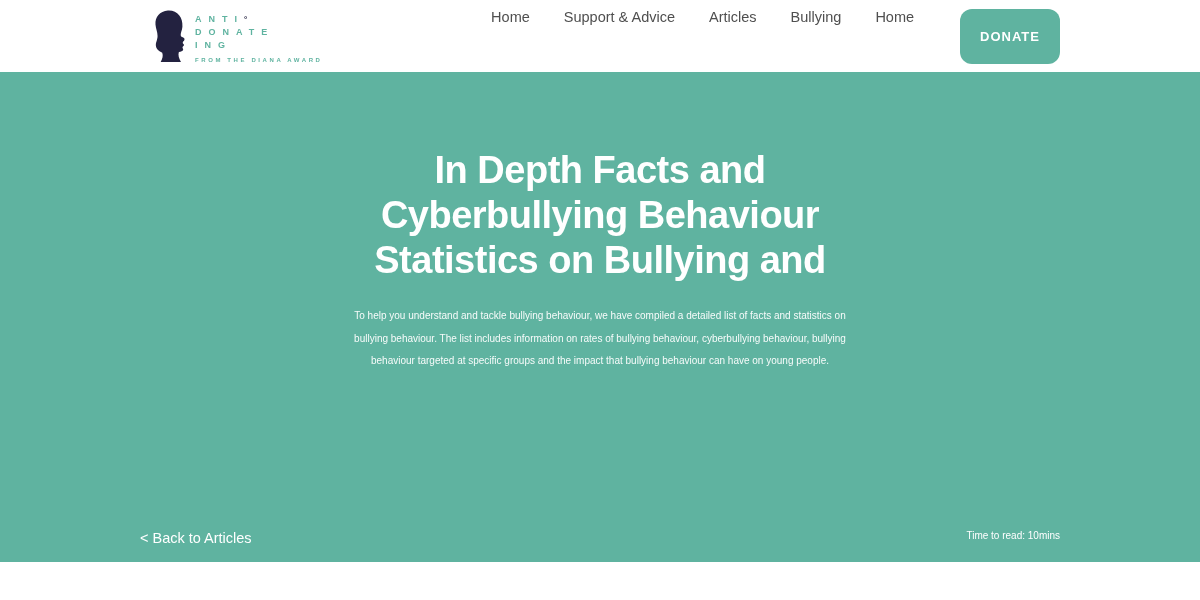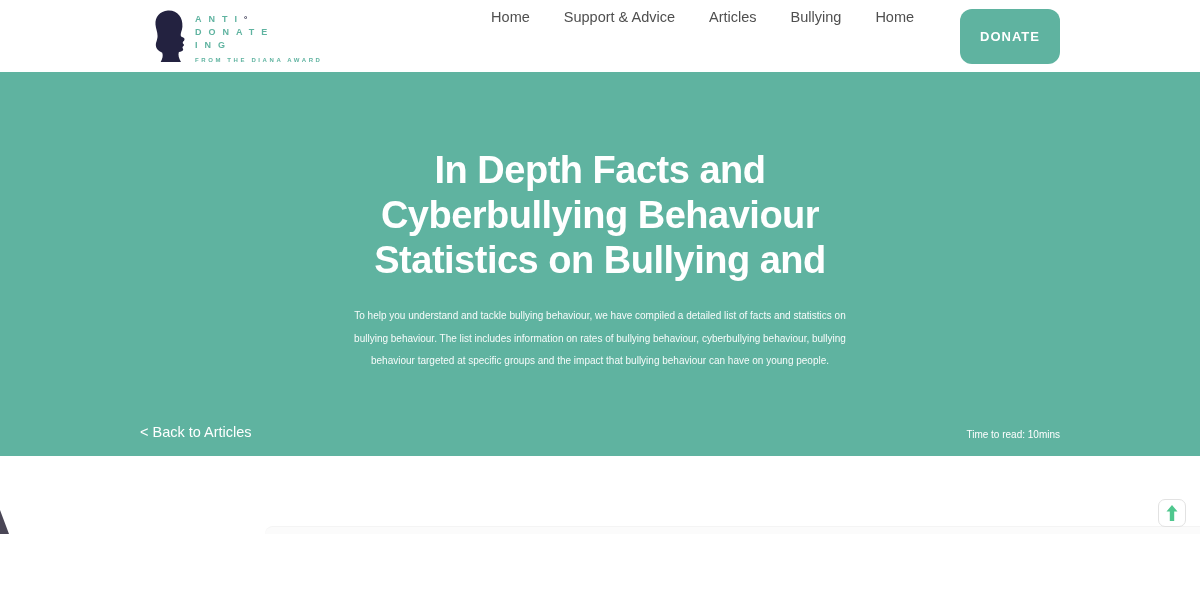--- a/index.html
+++ b/index.html
@@ -75,21 +75,21 @@
     font-weight:700;
     letter-spacing:1px;
     padding:20px 20px;
     border-radius:12px;
     cursor:pointer;
   }
 
   
   .hero{
     position:relative;
-    height:384px;
+    height:490px;
     background:var(--teal);
     display:flex;
     flex-direction:column;
     align-items:center;
   }
   .hero-title{
     margin-top:76px;
     text-align:center;
     color:#ffffff;
     font-size:38px;
@@ -105,21 +105,21 @@
     font-size:10px;
     line-height:22.5px;
   }
   .hero-meta{
     position:absolute;
     left:140px;
     right:140px;
     bottom:16px;
     display:flex;
     justify-content:space-between;
-    align-items:flex-end;
+    align-items:flex-start;
   }
   .back-link{
     color:#ffffff;
     font-size:14.5px;
     text-decoration:none;
     cursor:pointer;
   }
   .read-time{
     color:#ffffff;
     font-size:10px;

